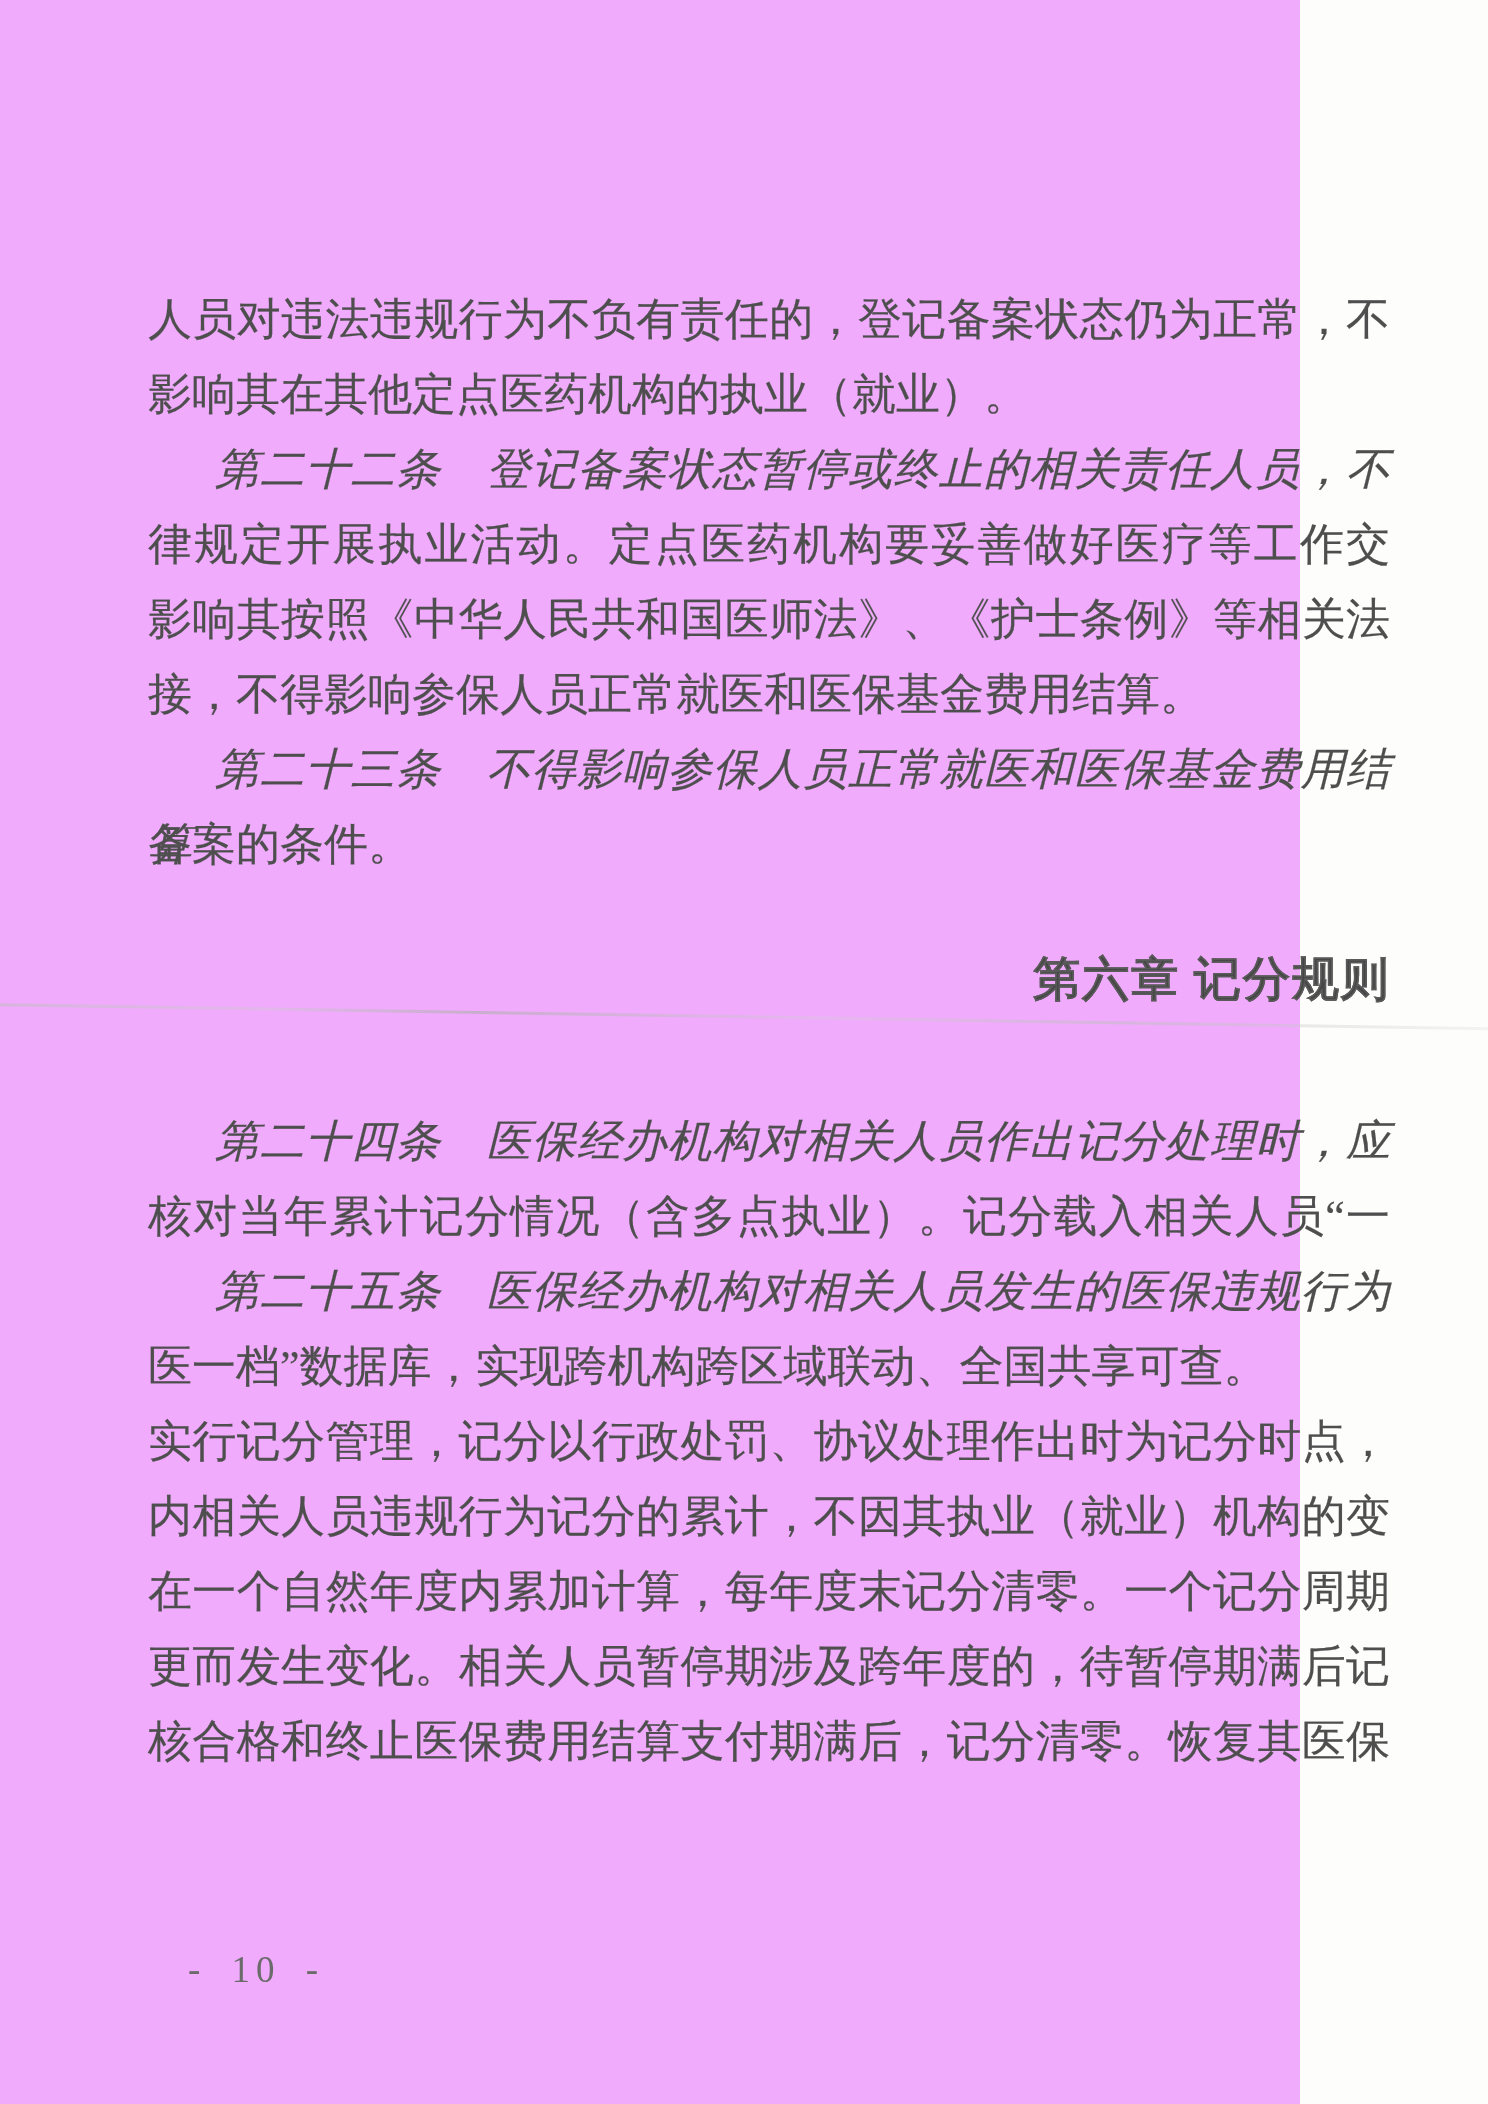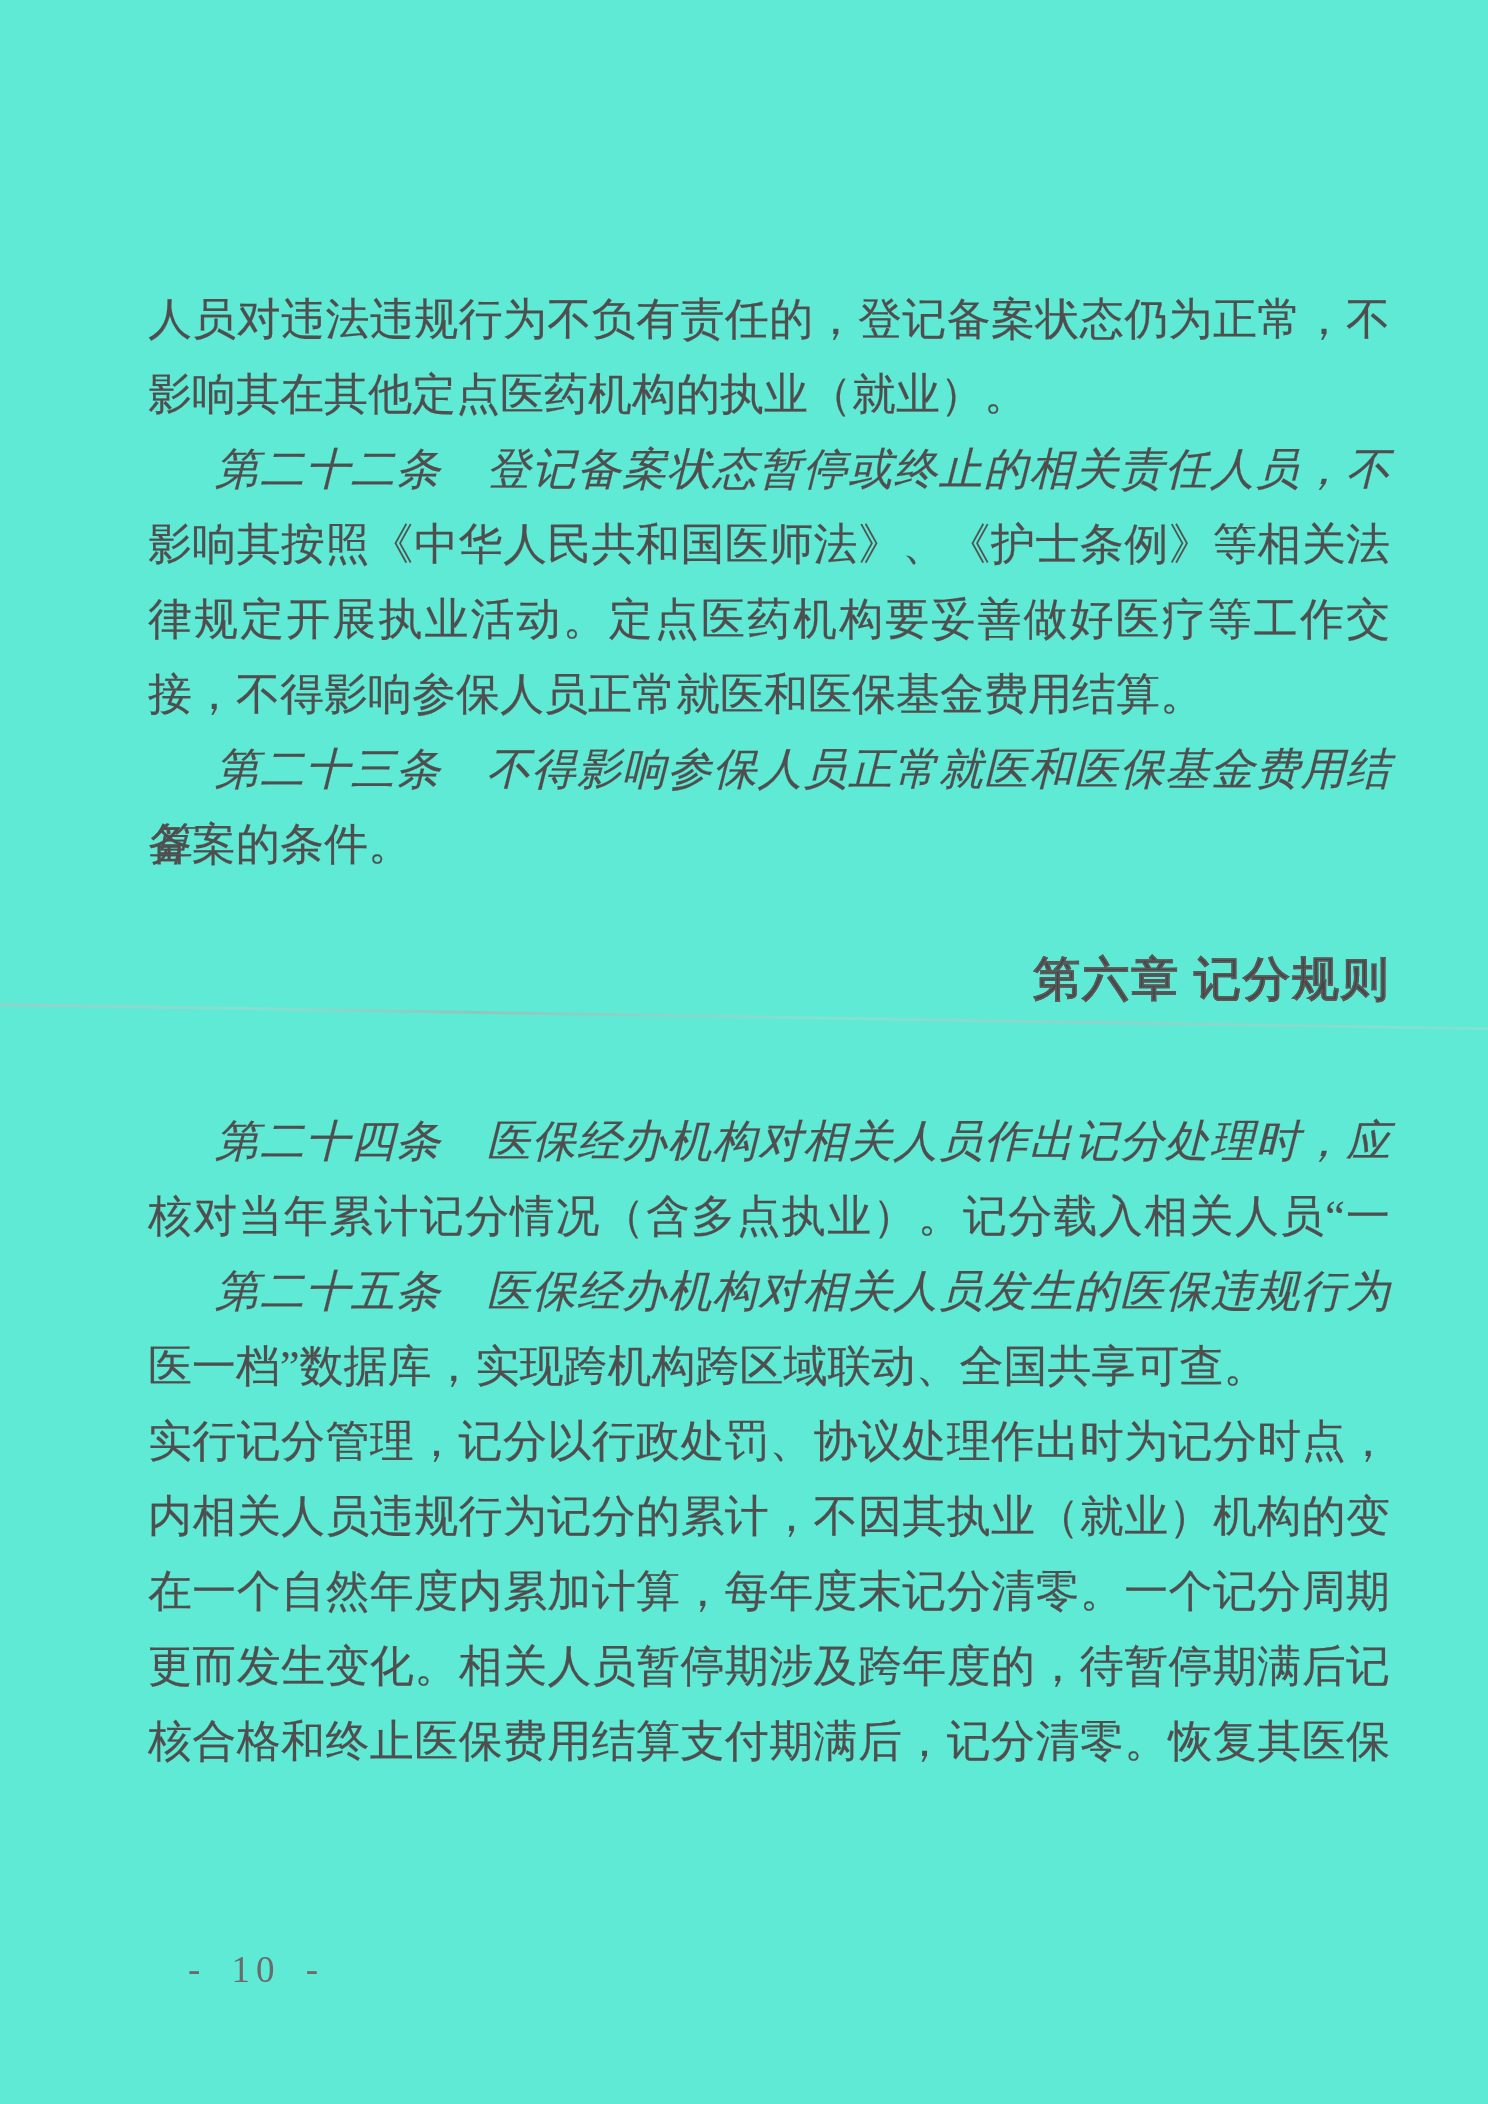--- a/index.html
+++ b/index.html
@@ -4,22 +4,22 @@
 <style>
   * { margin: 0; padding: 0; box-sizing: border-box; }
   html, body {
     width: 1488px; height: 2104px;
     background: #fdfdfc;
     font-family: "Liberation Serif", "DejaVu Serif", serif;
     overflow: hidden;
   }
   .page {
     position: relative;
-    width: 1488px; height: 2104px;
-    background: #5eead4;
+    width: 1300px; height: 2104px;
+    background: #f0abfc;
   }
   .content {
     position: absolute;
     left: 148px; top: 282px;
     width: 1242px;
     color: #4e4e4e;
     font-size: 44px;
     -webkit-text-stroke: 0.2px #5a5a5a;
   }
   .line {
@@ -71,22 +71,22 @@
 </style>
 </head>
 <body>
 
 <div class="page">
 
   <div class="content">
     <div class="line jfull">人员对违法违规行为不负有责任的，登记备案状态仍为正常，不</div>
     <div class="line">影响其在其他定点医药机构的执业（就业）。</div>
     <div class="line jfull indent">第二十二条　登记备案状态暂停或终止的相关责任人员，不</div>
+    <div class="line jfull">律规定开展执业活动。定点医药机构要妥善做好医疗等工作交</div>
     <div class="line jfull">影响其按照《中华人民共和国医师法》、《护士条例》等相关法</div>
-    <div class="line jfull">律规定开展执业活动。定点医药机构要妥善做好医疗等工作交</div>
     <div class="line">接，不得影响参保人员正常就医和医保基金费用结算。</div>
     <div class="line jfull indent">第二十三条　不得影响参保人员正常就医和医保基金费用结算</div>
     <div class="line">备案的条件。</div>
 
     <div class="chapter-heading">第六章  记分规则</div>
 
     <div class="line jfull indent">第二十四条　医保经办机构对相关人员作出记分处理时，应</div>
     <div class="line jfull">核对当年累计记分情况（含多点执业）。记分载入相关人员“一</div>
     <div class="line jfull indent">第二十五条　医保经办机构对相关人员发生的医保违规行为</div>
     <div class="line">医一档”数据库，实现跨机构跨区域联动、全国共享可查。</div>

